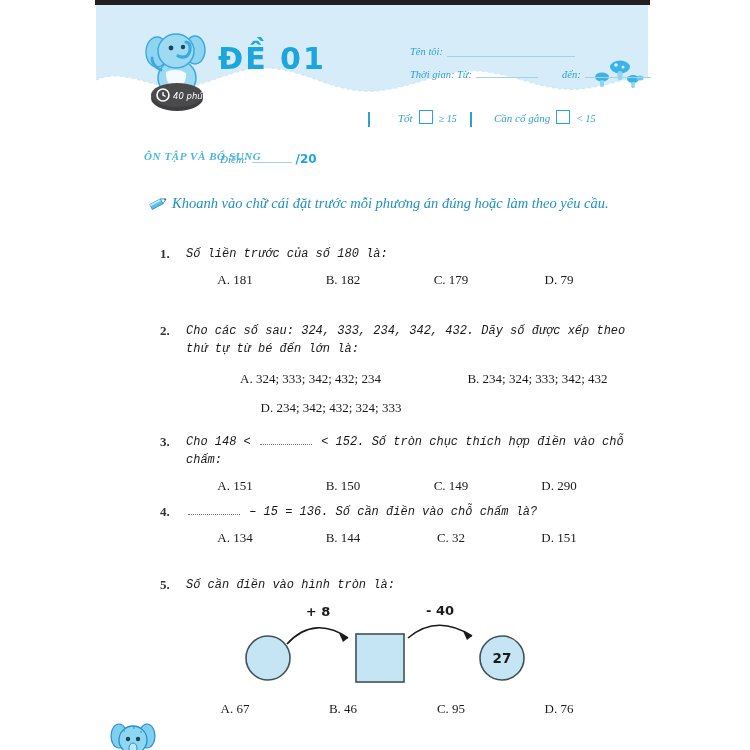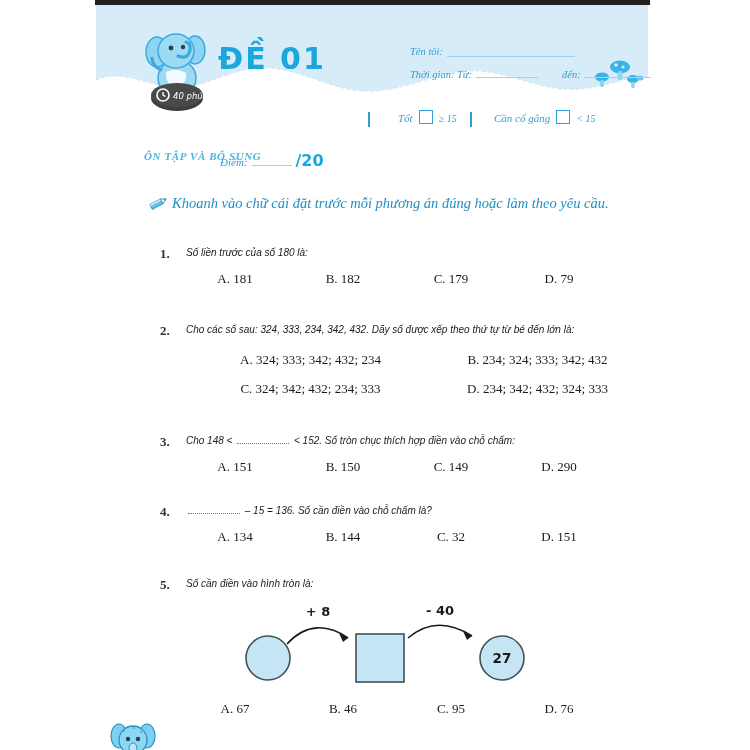--- a/index.html
+++ b/index.html
@@ -52,21 +52,21 @@
     display:inline-block;border-bottom:1px solid #9fd3ea;
     height:9px;margin-left:4px;
   }
   .rule.long{width:128px;}
   .rule.mid{width:62px;}
   .rule.short{width:66px;}
   .diem{position:absolute;left:220px;top:109px;display:flex;align-items:baseline;
         font-family:"Liberation Serif",serif;font-style:italic;font-size:11px;color:#2f9fd0;margin-top:44px;}
   .diem .slash20{
     font-family:"DejaVu Sans",sans-serif;font-style:normal;font-weight:bold;
-    font-size:16px;color:#1ba6dd;margin-left:4px;line-height:1;
+    font-size:12px;color:#1ba6dd;margin-left:4px;line-height:1;
   }
   .vbar{position:absolute;width:1.5px;height:15px;background:#2f9fd0;top:112px;}
   .chk-group{position:absolute;top:110px;display:flex;align-items:flex-end;
     font-family:"Liberation Serif",serif;font-style:italic;font-size:11px;color:#2f9fd0;}
   .checkbox{
     display:inline-block;width:12px;height:12px;
     border:1.6px solid #2aa3da;margin:0 6px;background:#fff;
   }
   .cmp{font-size:10px;font-style:italic;}
   
@@ -94,22 +94,22 @@
     font-weight:bold;font-size:13px;color:#333;
     text-align:left;padding-left:5px;padding-top:1px;
   }
   .q-num::before{
     content:"";position:absolute;left:0px;top:-2px;
     width:19px;height:19px;border-radius:50%;
     background:#d7ecf9;z-index:-1;
   }
   .q-num span{position:relative;z-index:1;}
   .q-text{
-    flex:1;font-family:Liberation Sans, sans-serif;
-    font-style:italic;font-size:10px;color:#1a1a1a;line-height:1.5;
+    flex:1;font-family:Liberation Mono, monospace;
+    font-style:italic;font-size:12px;color:#1a1a1a;line-height:1.5;
   }
   .dots{
     display:inline-block;width:52px;border-bottom:1.5px dotted #777;
     height:9px;vertical-align:baseline;margin:0 2px;
   }
   .opts{
     display:flex;margin-left:26px;margin-top:9px;
     font-family:"Liberation Serif",serif;
     font-size:13px;color:#1a1a1a;text-align:center;
   }
@@ -258,21 +258,20 @@
       <div class="q-num">
         <span>2.</span>
       </div>
       <div class="q-text">Cho các số sau:  324, 333, 234, 342, 432. Dãy số được xếp theo thứ tự từ bé đến lớn là:</div>
     </div>
     <div class="opts two">
       <div>A. 324; 333; 342; 432; 234</div>
       <div>B. 234; 324; 333; 342; 432</div>
     </div>
     <div class="opts two">
-      <div>C. 324; 342; 432; 234; 333</div>
       <div>D. 234; 342; 432; 324; 333</div>
     </div>
   </div>
 
   <div class="q" style="top:433px">
     <div class="q-head">
       <div class="q-num">
         <span>3.</span>
       </div>
       <div class="q-text">

